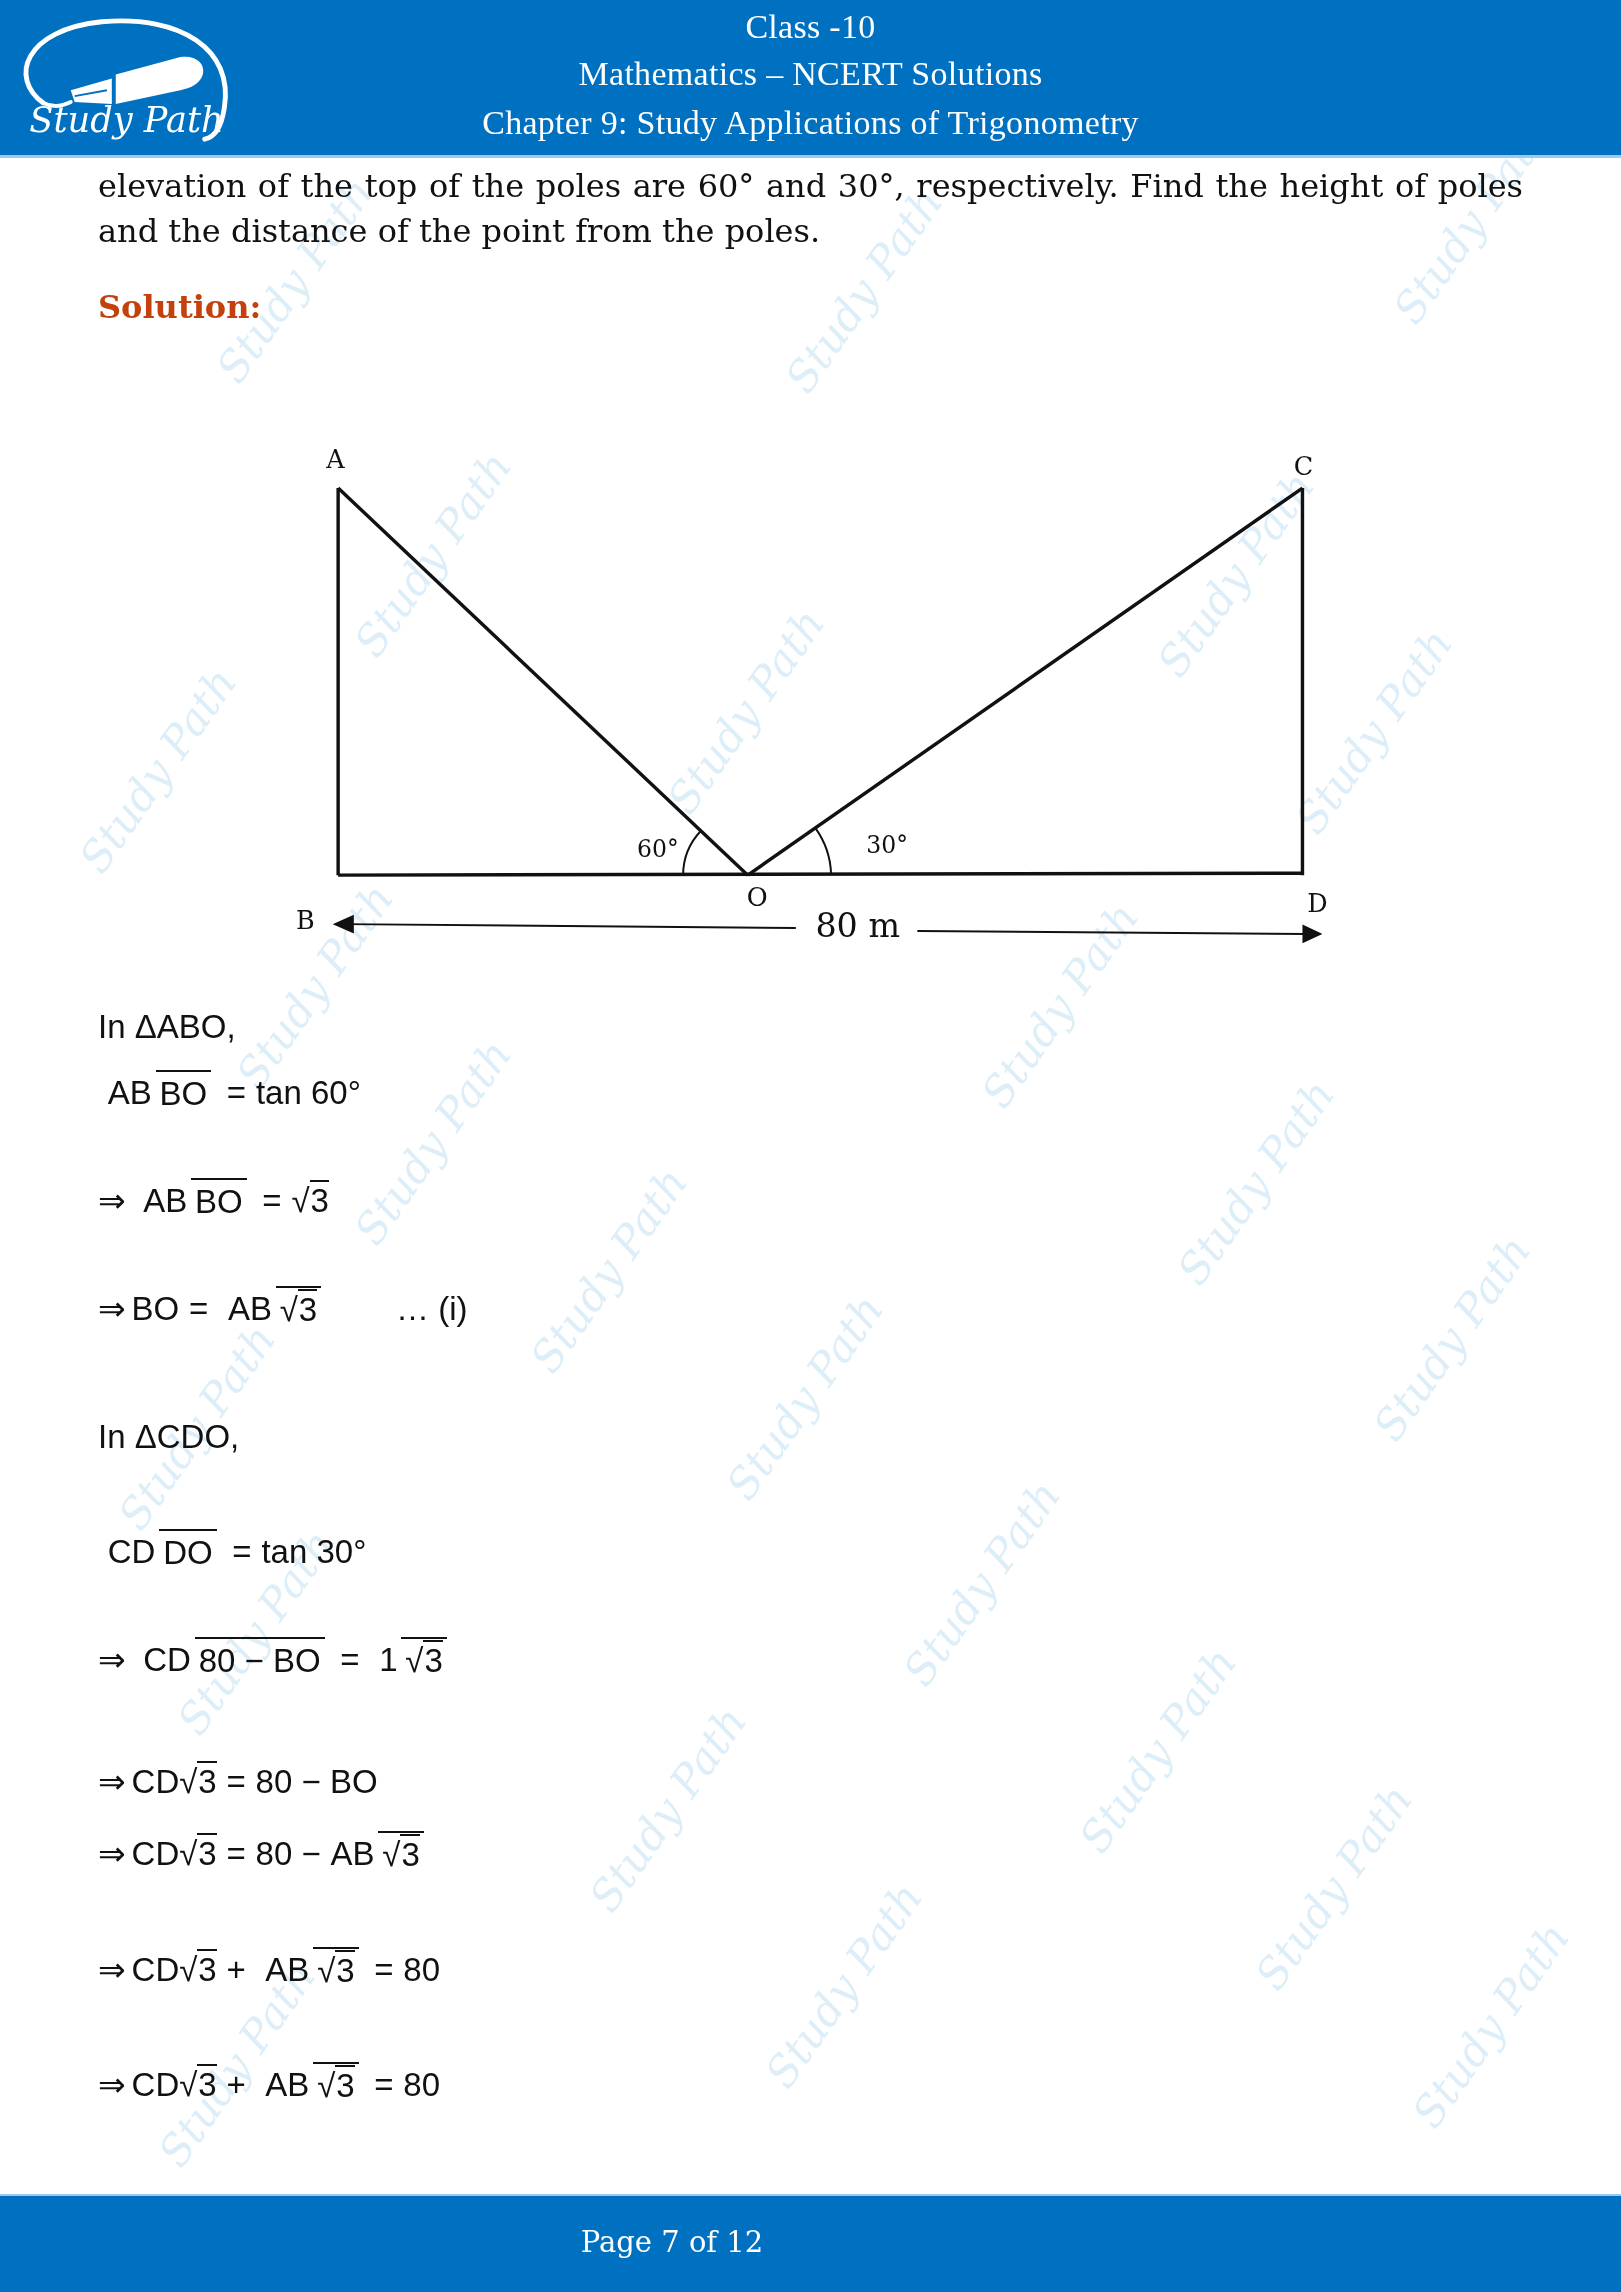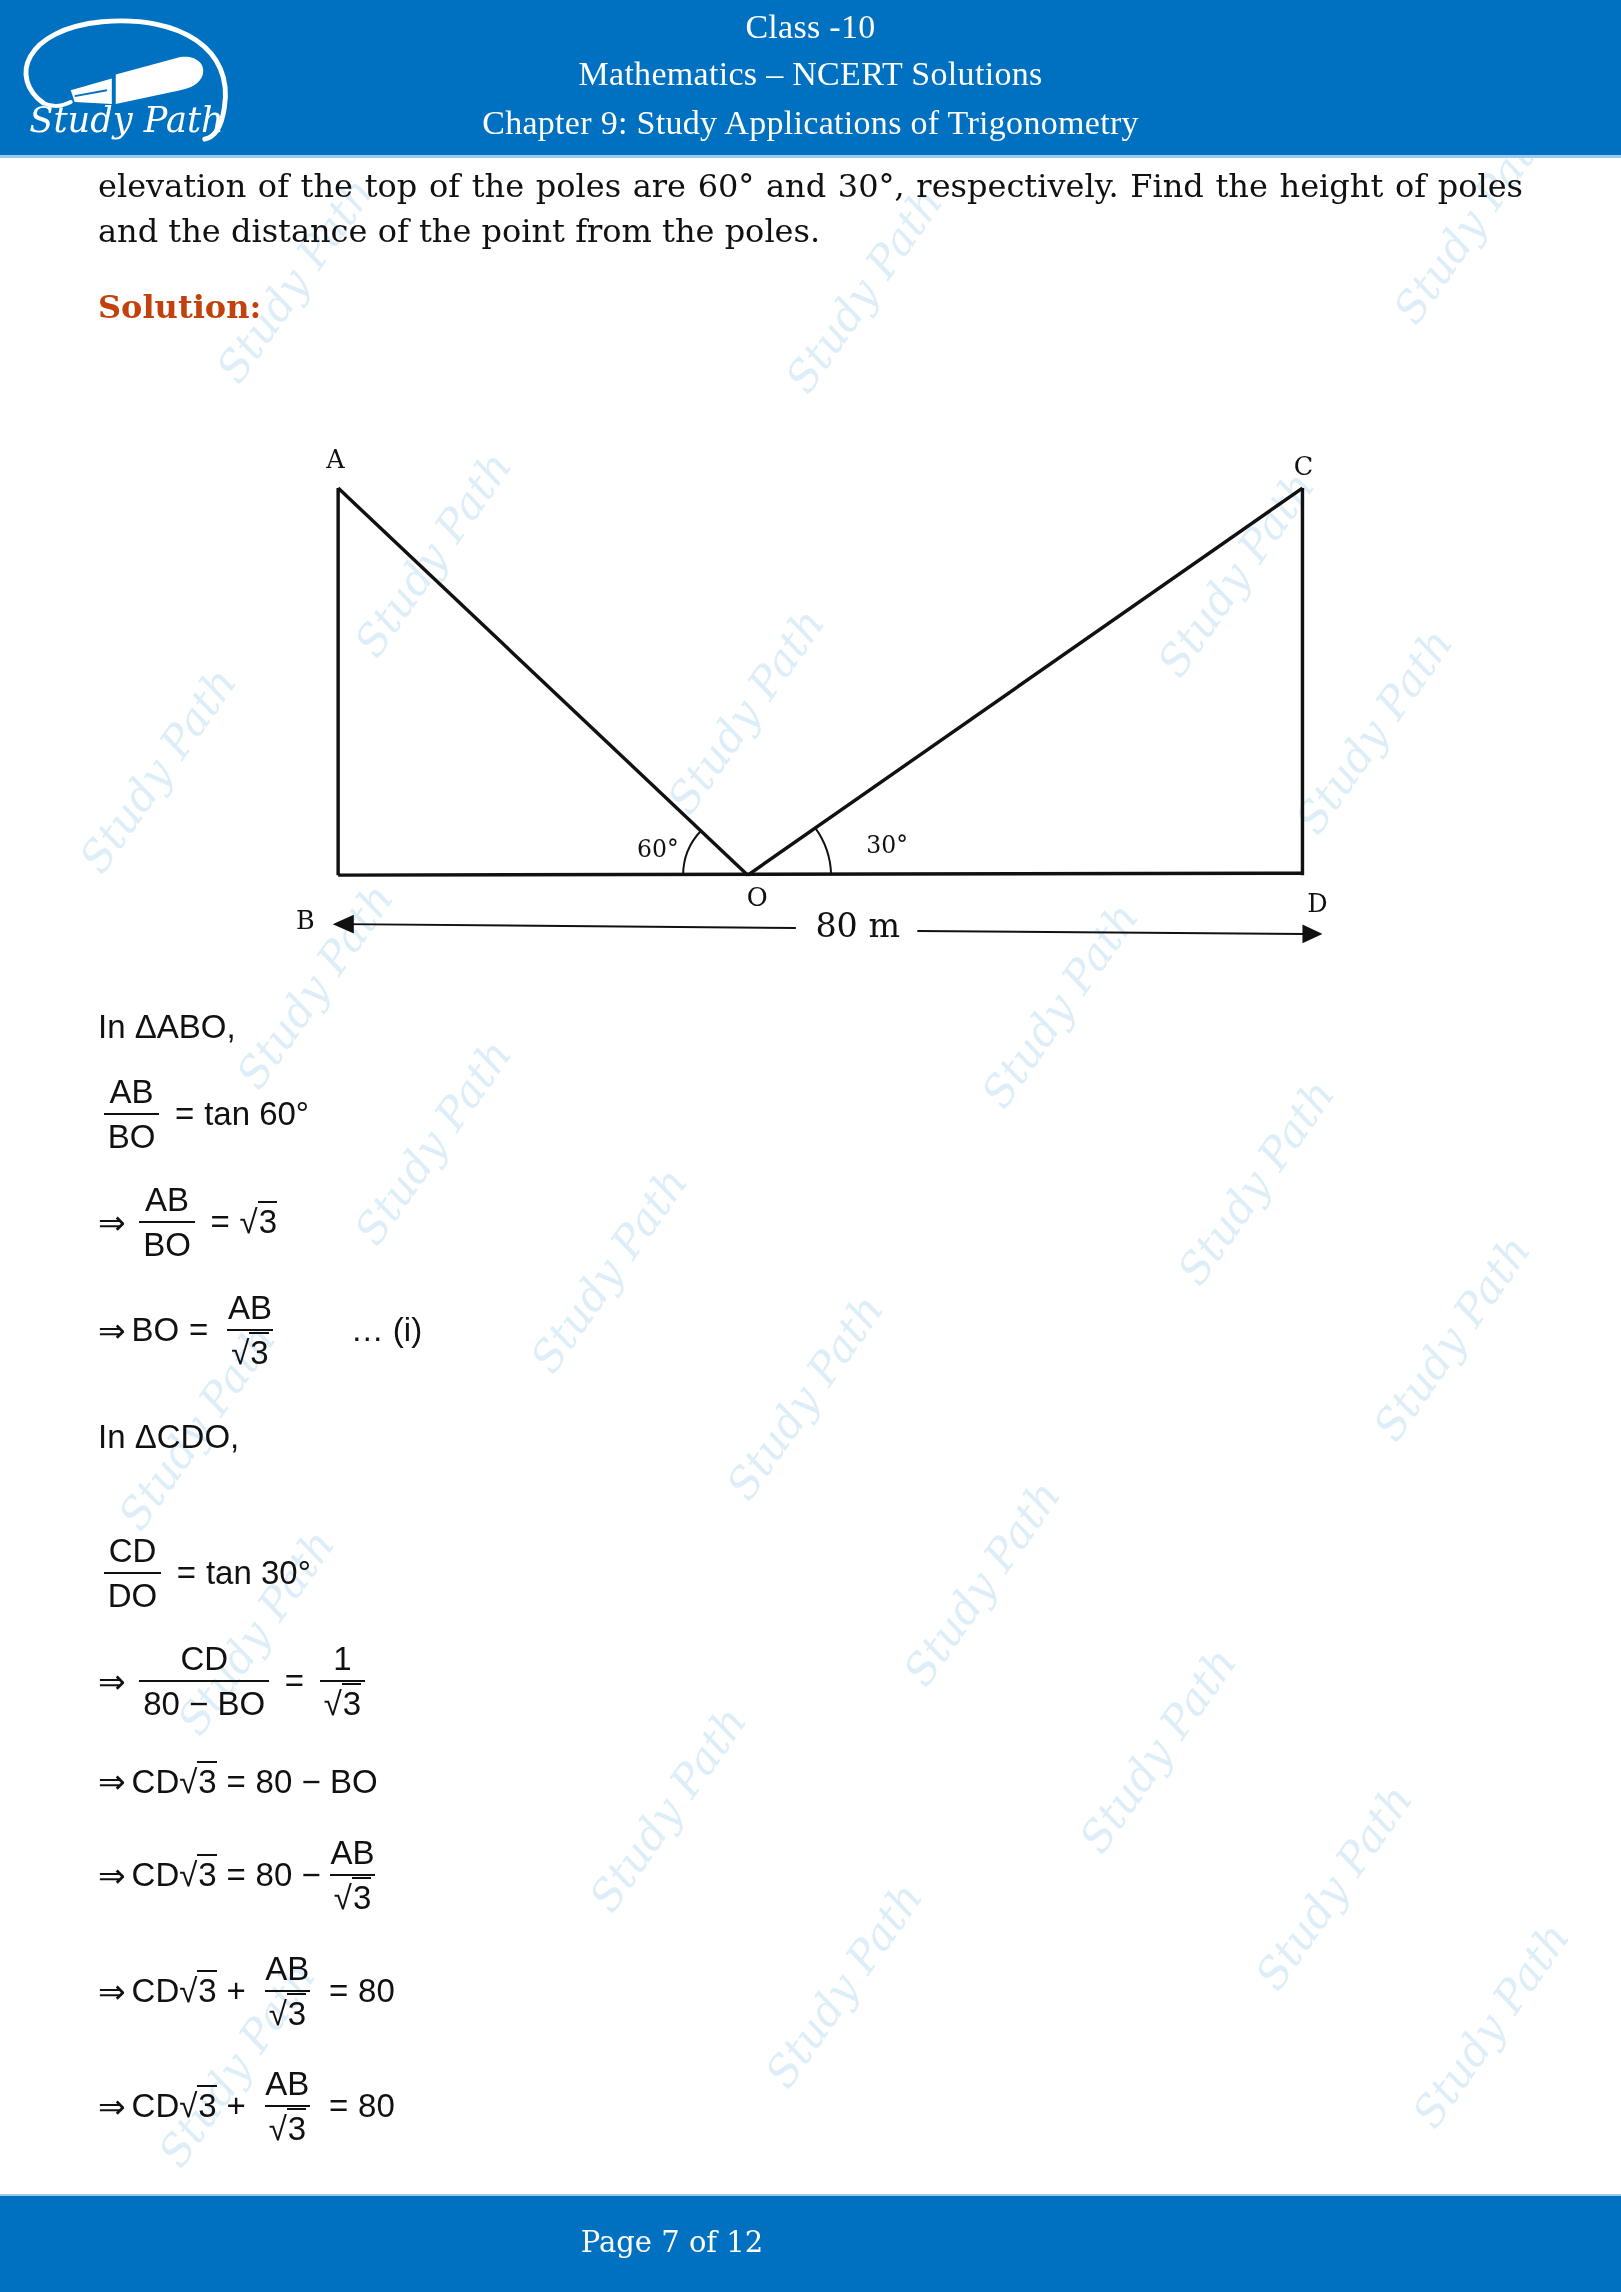--- a/index.html
+++ b/index.html
@@ -15,21 +15,21 @@
   .footer .pg { position:absolute; left:0; width:1344px; top:29px; text-align:center; color:#fff;
                 font-family:"DejaVu Serif", serif; font-size:29px; }
   .para { position:absolute; left:98px; width:1425px; font-size:32px; line-height:45px;
           text-align:justify; font-family:"DejaVu Serif", serif; }
   .solution-label { position:absolute; left:98px; top:288px; font-size:32px; color:#c2410c;
                     font-weight:bold; font-family:"DejaVu Serif", serif; }
   .diagram { position:absolute; left:0; top:0; width:1621px; height:980px; pointer-events:none; }
   .diagram text { font-family:"DejaVu Serif", serif; fill:#111; }
   .math { position:absolute; left:98px; font-family:Liberation Sans, sans-serif; font-size:33px; color:#111;
           display:flex; align-items:center; white-space:nowrap; }
-  .frac { display:inline-flex; flex-direction:column; align-items:center; vertical-align:middle; margin:0 5.9px; }
+  .frac { display:inline-flex; flex-direction:row; align-items:center; vertical-align:middle; margin:0 5.9px; }
   .frac .num { padding:0 3.9px; line-height:43px; }
   .frac .den { padding:0 3.9px; line-height:43px; border-top:2.9px solid #111; }
   .op { margin:0 9.8px; }
   .sqrt { display:inline-block; }
   .sqrt .rad { border-top:2px solid #111; padding-left:1px; }
   .watermark { position:absolute; color:#cfe8f7; font-family:"DejaVu Serif", serif; font-style:italic;
                font-size:43px; transform:rotate(-55deg); opacity:0.7; white-space:nowrap; }
 </style>
 </head>
 <body>

